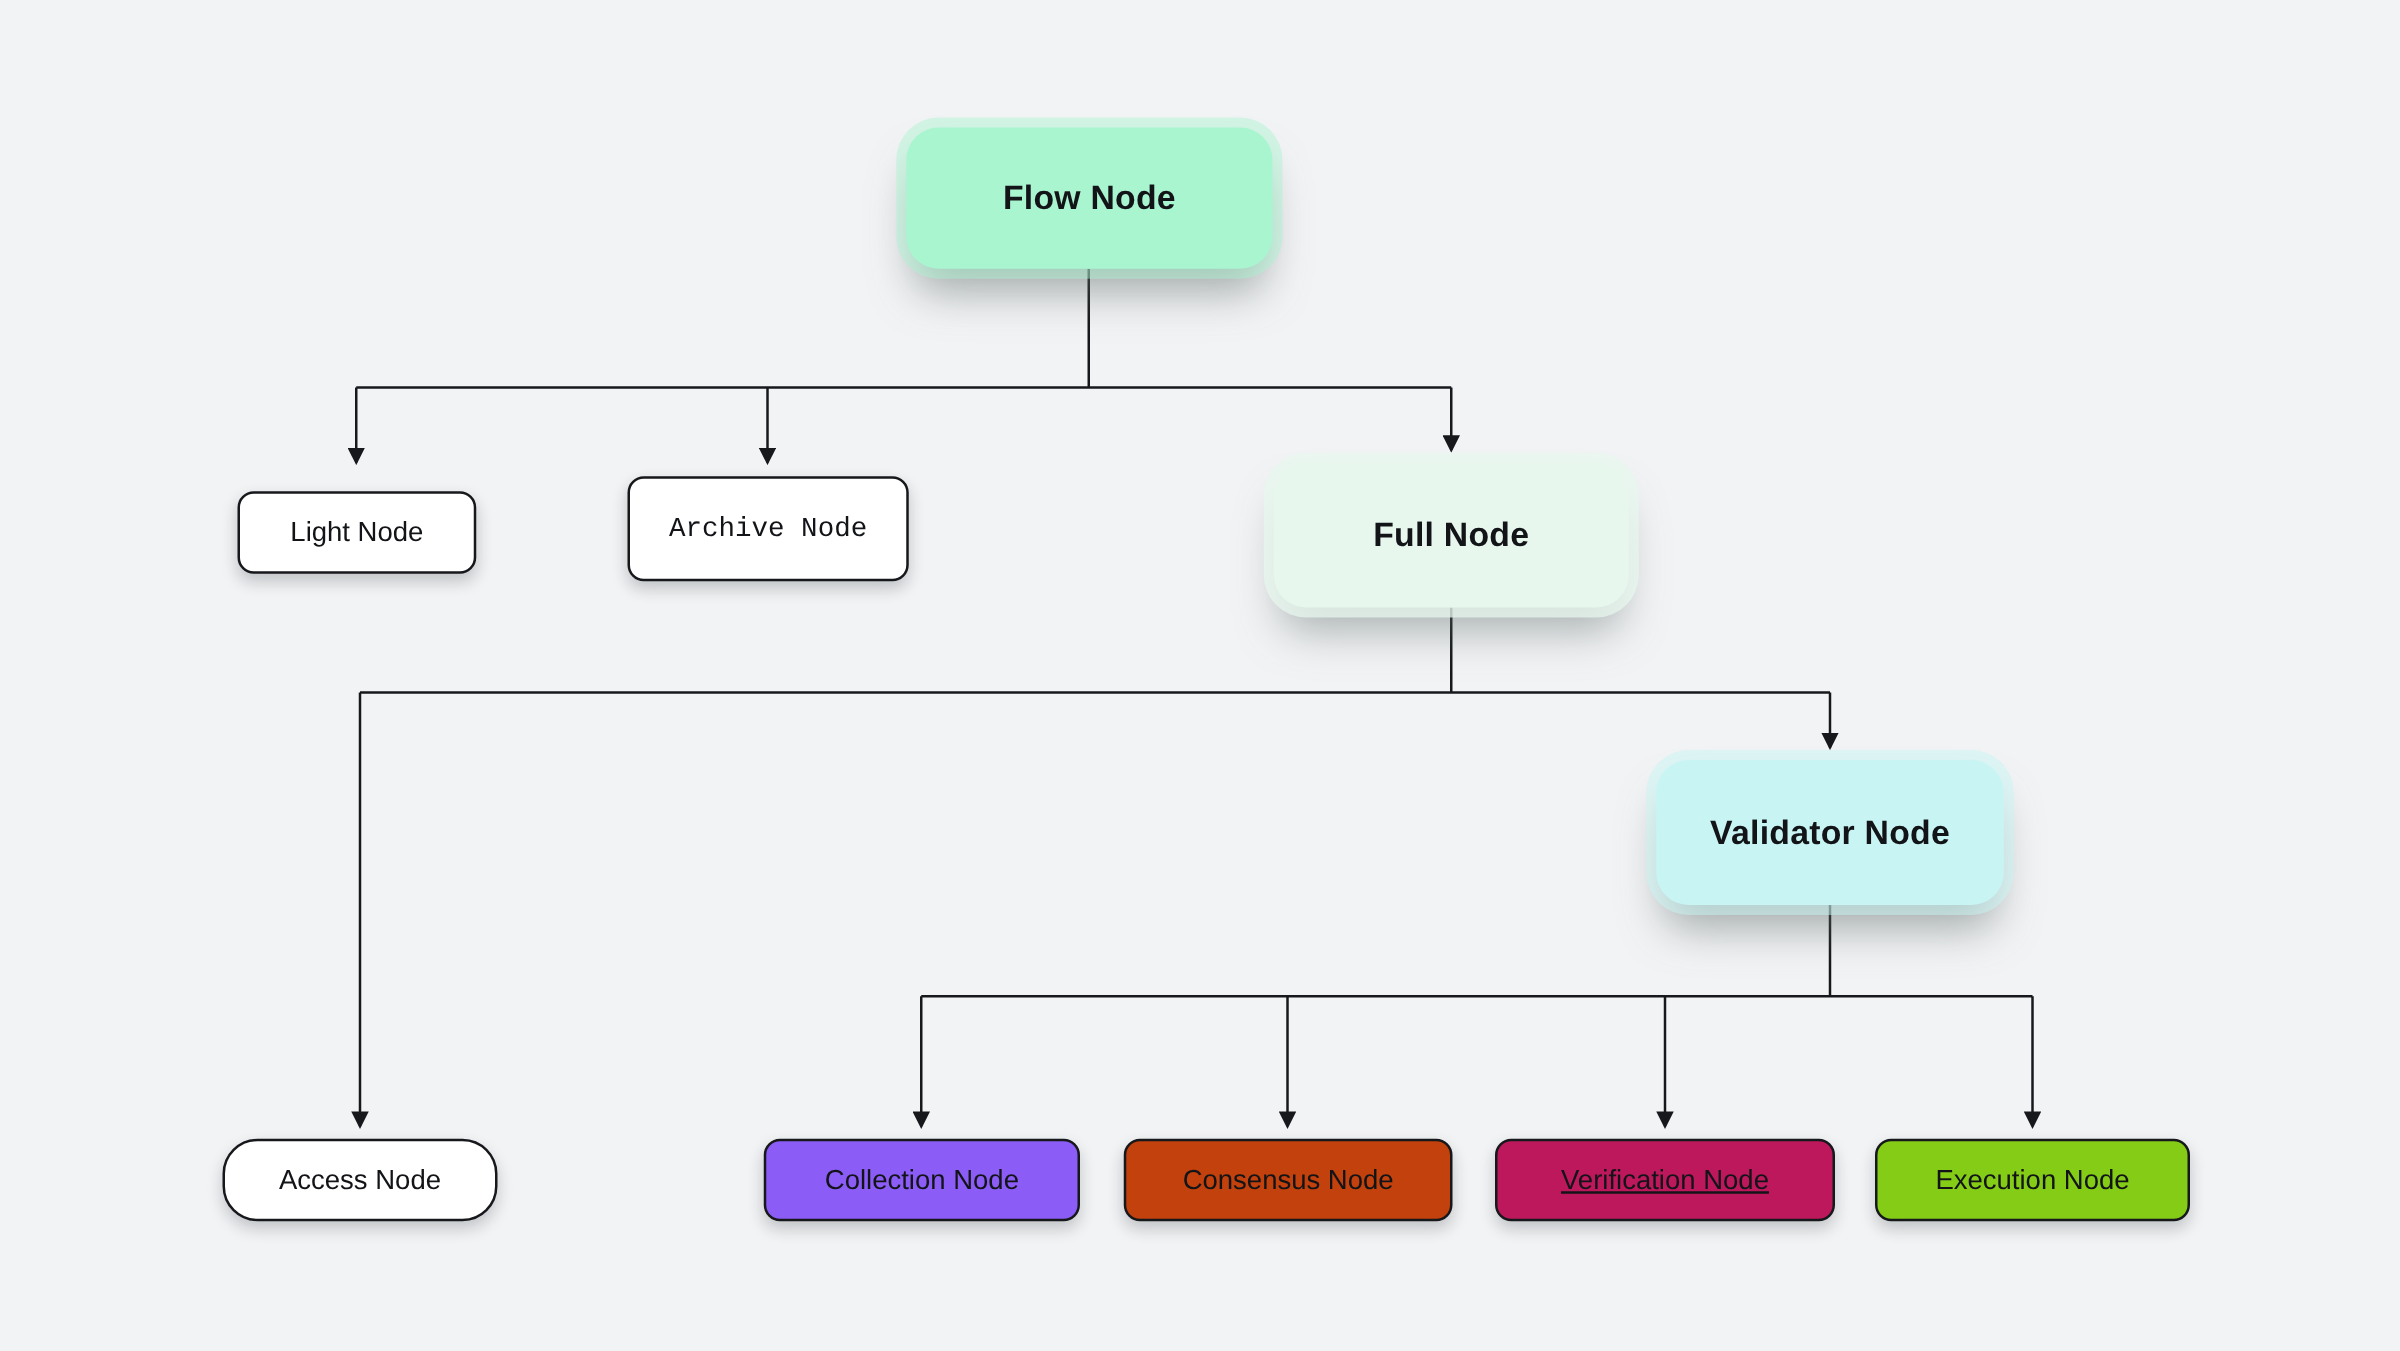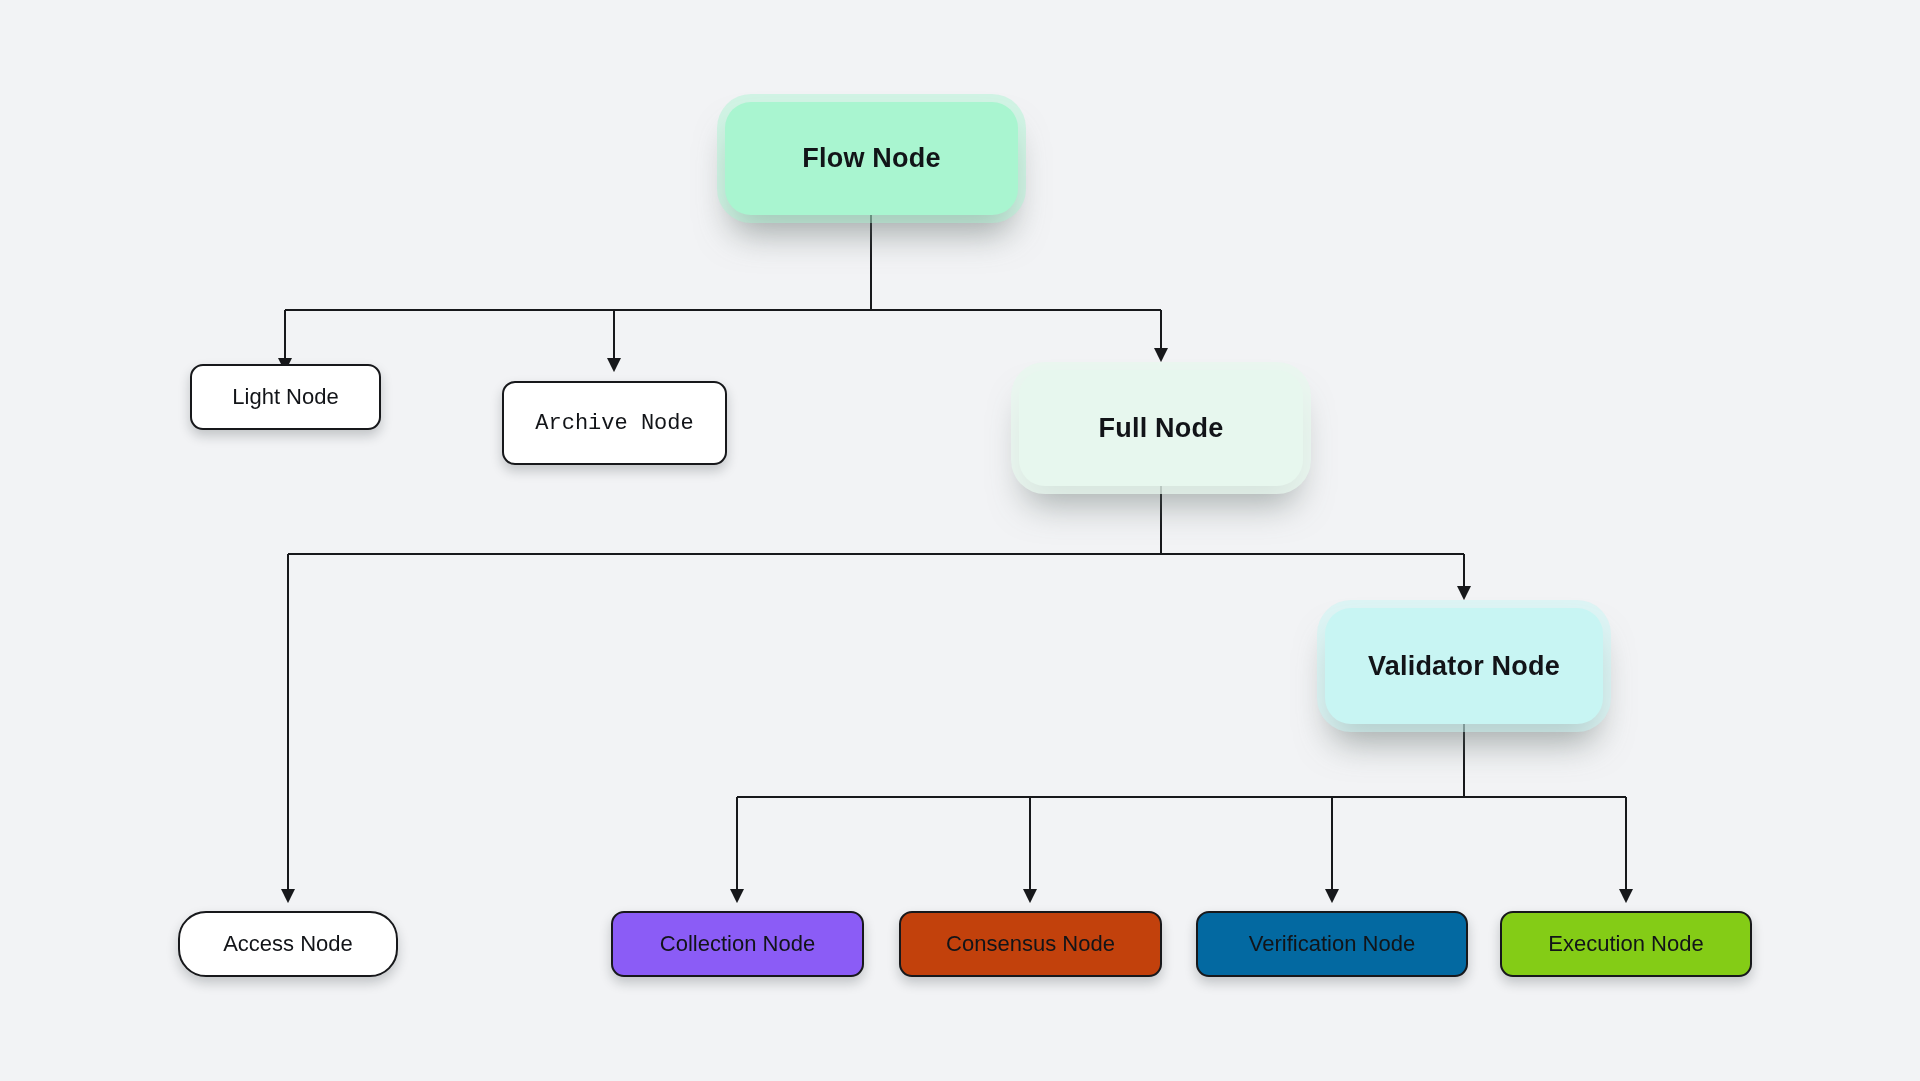--- a/index.html
+++ b/index.html
@@ -37,21 +37,21 @@
     box-shadow:0 0 0 8px rgba(169,245,208,.45), 0 24px 34px -6px rgba(96,110,105,.55);
   }
   .node-full{
     left:1019px;top:370px;width:284px;height:116px;
     box-shadow:0 0 0 8px rgba(231,247,238,.75), 0 24px 34px -6px rgba(96,110,105,.5);
   }
   .node-validator{
     left:1325px;top:608px;width:278px;height:116px;
     box-shadow:0 0 0 8px rgba(200,245,243,.5), 0 24px 34px -6px rgba(96,110,105,.55);
   }
-  .node-light{left:190px;top:364px;width:191px;height:66px;}
+  .node-light{left:190px;top:393px;width:191px;height:66px;}
   .node-archive{left:502px;top:381px;width:225px;height:84px;font-family:Liberation Mono, monospace;}
   .node-access{left:178px;top:911px;width:220px;height:66px;}
   .node-collection{left:611px;top:911px;width:253px;height:66px;}
   .node-consensus{left:899px;top:911px;width:263px;height:66px;}
   .node-verification{left:1196px;top:911px;width:272px;height:66px;}
   .node-execution{left:1500px;top:911px;width:252px;height:66px;}
 </style>
 </head>
 <body>
 
@@ -110,21 +110,21 @@
   </div>
 
   <div class="node node-leaf node-collection" style="background: #8b5cf6;">
     <span>Collection Node</span>
   </div>
 
   <div class="node node-leaf node-consensus" style="background: #c2410c;">
     <span>Consensus Node</span>
   </div>
 
-  <div class="node node-leaf node-verification" style="background: #0369a1;">
+  <div class="node node-leaf node-verification" style="background: #be185d; text-decoration: underline;">
     <span>Verification Node</span>
   </div>
 
   <div class="node node-leaf node-execution" style="background: #84cc16;">
     <span>Execution Node</span>
   </div>
 
 </div>
 
 </body></html>

